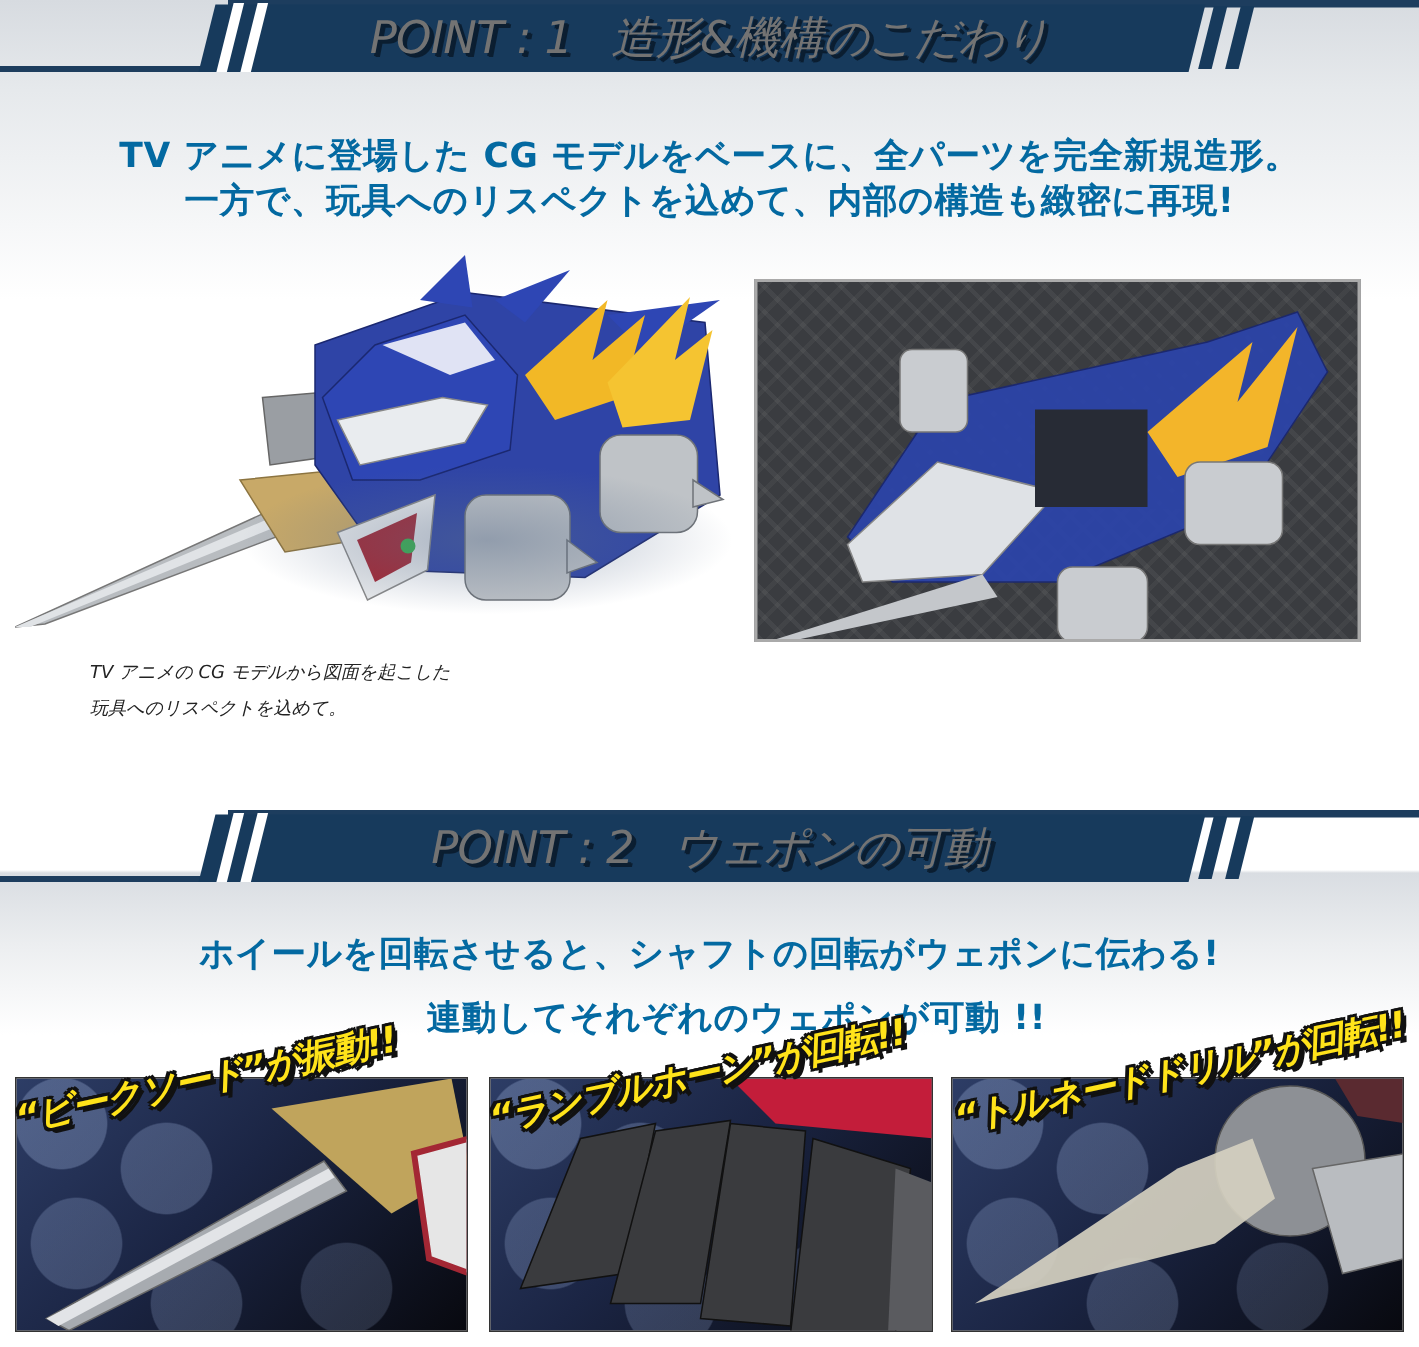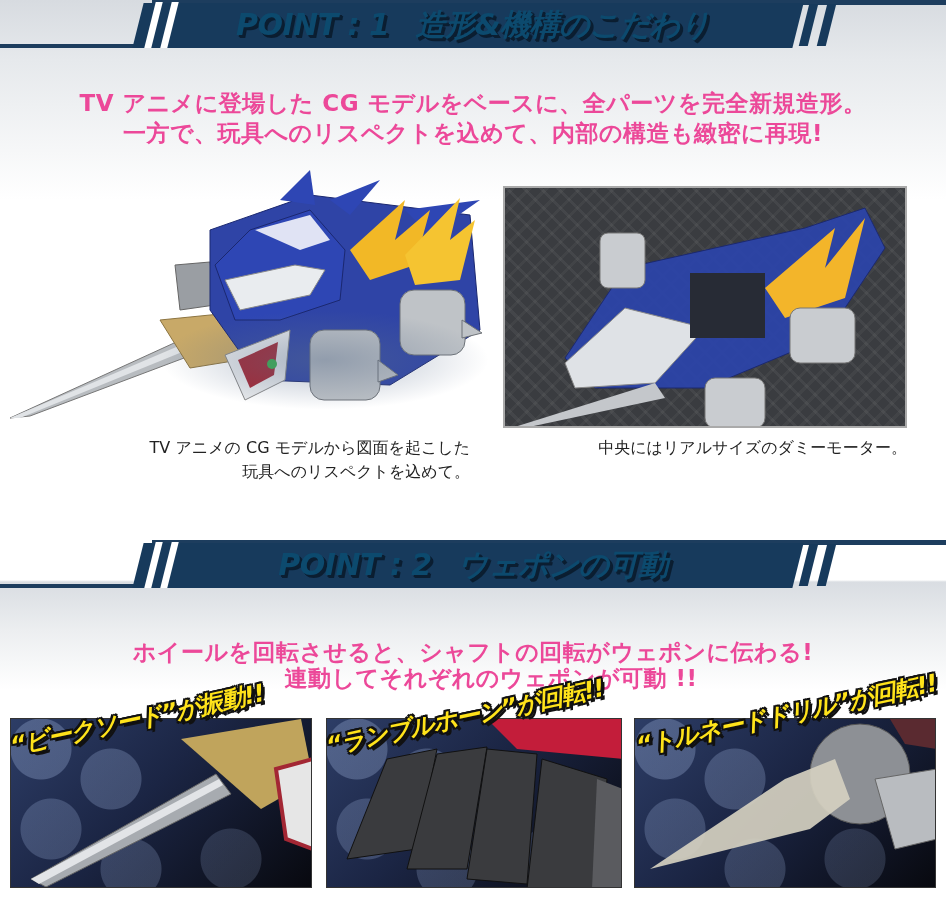--- a/index.html
+++ b/index.html
@@ -18,29 +18,29 @@
   .banner .botline { position: absolute; left: 0; width: 140px; bottom: 0; height: 4px; background: #1d3d5e; }
   .banner .band { position: absolute; left: 138px; width: 660px; top: 3px; bottom: 0; background: #173a5c;
     transform: skewX(-14deg); }
   .banner .slash { position: absolute; top: 2px; bottom: 0; width: 7px; background: #ffffff; transform: skewX(-14deg); }
   .banner .slash.s1 { left: 150px; }
   .banner .slash.s2 { left: 166px; }
   .banner .rslash { position: absolute; top: 4px; bottom: 2px; width: 9px; background: #173a5c; transform: skewX(-14deg); }
   .banner .rslash.r1 { left: 804px; }
   .banner .rslash.r2 { left: 822px; }
   .banner .title { position: absolute; left: 0; right: 0; top: 5px; text-align: center;
-    color: #0c4a6e; font-weight: bold; font-style: italic; font-size: 30px; letter-spacing: -0.5px;
+    color: #737373; font-weight: normal; font-style: italic; font-size: 30px; letter-spacing: -0.5px;
     font-family: "DejaVu Sans", "Liberation Sans", sans-serif;
     text-shadow: 2px 2px 0 #0b1e31, 3px 3px 0 #0b1e31; }
   .banner .title .gap { display: inline-block; width: 26px; }
 
-  .lead { position: absolute; left: 0; width: 946px; text-align: center; font-weight: bold; color: #ec4899;
+  .lead { position: absolute; left: 0; width: 946px; text-align: center; font-weight: bold; color: #0369a1;
     font-size: 23px; letter-spacing: 0.5px; }
 
-  .caption { position: absolute; text-align: right; color: #222; font-size: 16px; line-height: 24px; }
+  .caption { position: absolute; text-align: left; color: #222; font-size: 12px; line-height: 24px; font-style: italic; }
 
   
   .hero { position: absolute; left: 10px; top: 170px; width: 480px; height: 250px; }
   .hero .shadow { position: absolute; left: 150px; top: 140px; width: 330px; height: 100px;
     background: radial-gradient(ellipse at center, rgba(90,110,140,0.45), rgba(255,255,255,0) 70%); }
   .photo-box { position: absolute; left: 503px; top: 186px; width: 404px; height: 242px; border: 2px solid #aaa;
     background:
       repeating-linear-gradient(45deg, rgba(255,255,255,0.05) 0 3px, rgba(0,0,0,0) 3px 12px),
       repeating-linear-gradient(-45deg, rgba(255,255,255,0.04) 0 3px, rgba(0,0,0,0) 3px 12px),
       #3a3c40; overflow: hidden; }
@@ -134,37 +134,36 @@
     <rect x="95" y="45" width="45" height="55" rx="8" fill="#c9ccd0" stroke="#777"></rect>
     <polygon points="0,242 150,195 160,210 10,242" fill="#c4c7cb"></polygon>
   </svg>
 </div>
 
 <div class="caption" style="left:60px; width:410px; top:436px;">
   <div>TV アニメの CG モデルから図面を起こした</div>
   <div>玩具へのリスペクトを込めて。</div>
 </div>
 <div class="caption" style="left:503px; width:404px; top:436px;">
-  <div>中央にはリアルサイズのダミーモーター。</div>
 </div>
 
 <div class="banner" style="top:540px;">
   <div class="topline"></div>
   <div class="botline"></div>
   <div class="band"></div>
   <div class="slash s1"></div>
   <div class="slash s2"></div>
   <div class="rslash r1"></div>
   <div class="rslash r2"></div>
   <div class="title">
     <span>POINT : 2</span><span class="gap"></span><span>ウェポンの可動</span>
   </div>
 </div>
 
-<div class="lead" style="top:620px;margin-top:17px;">ホイールを回転させると、シャフトの回転がウェポンに伝わる!</div>
+<div class="lead" style="top:620px;">ホイールを回転させると、シャフトの回転がウェポンに伝わる!</div>
 <div class="lead" style="top:663px;padding-left:36px;">連動してそれぞれのウェポンが可動 !!</div>
 
 <div class="panel p1">
   <svg width="302" height="170" viewBox="0 0 302 170">
     <polygon points="170,20 290,0 302,60 250,90" fill="#c0a45c"></polygon>
     <polygon points="265,50 302,40 302,130 275,120" fill="#e6e6e6" stroke="#a32734" stroke-width="4"></polygon>
     <polygon points="20,160 205,55 220,75 35,168" fill="#a7abb0" stroke="#666"></polygon>
     <polygon points="20,160 208,60 212,66 28,165" fill="#e2e4e7"></polygon>
   </svg>
 </div>

